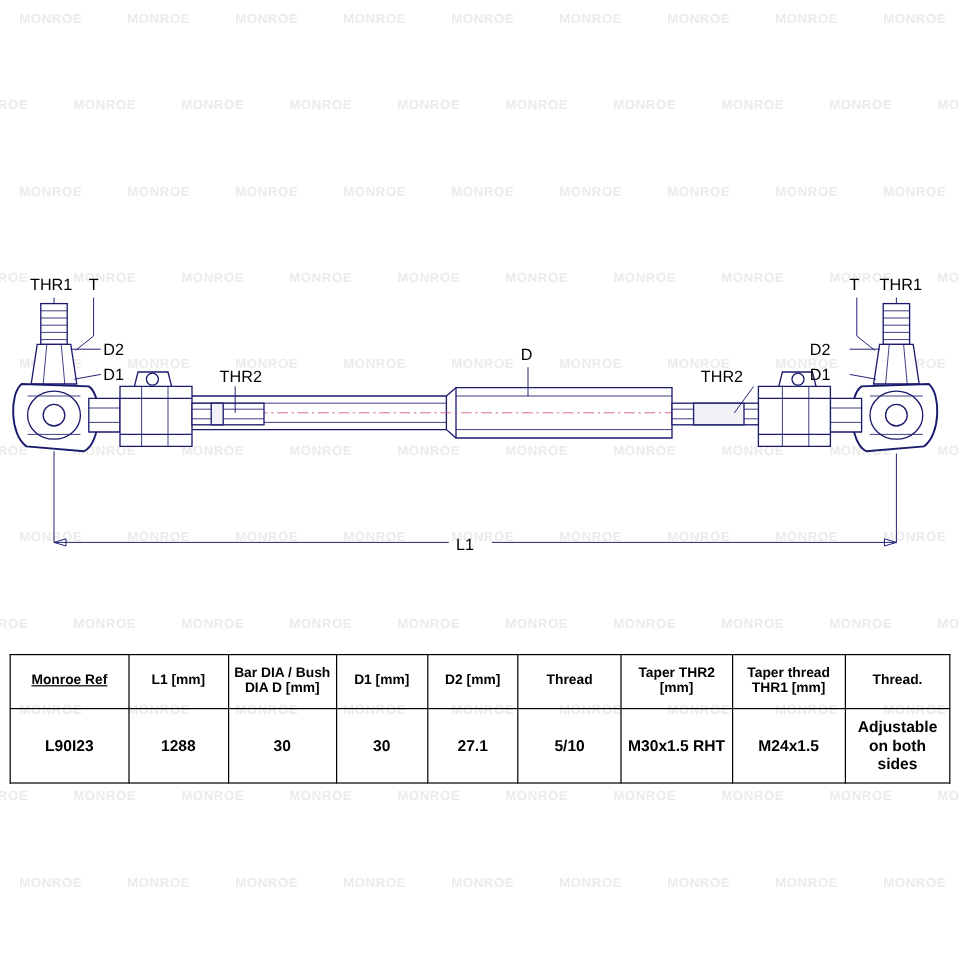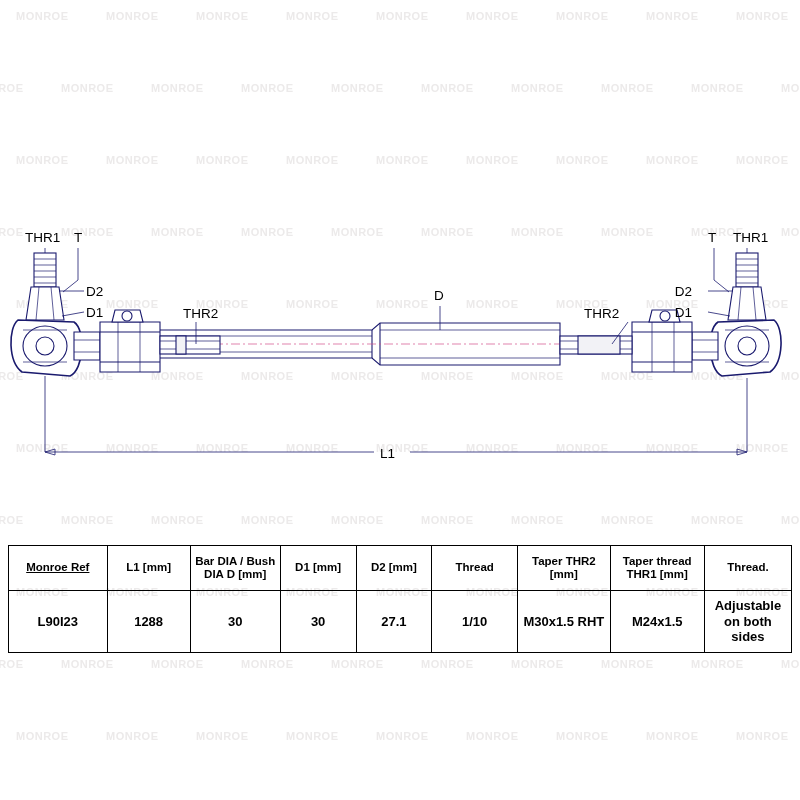--- a/index.html
+++ b/index.html
@@ -363,21 +363,21 @@
         <th class="col-adj">Thread.</th>
       </tr>
     </thead>
     <tbody>
       <tr>
         <td>L90I23</td>
         <td>1288</td>
         <td>30</td>
         <td>30</td>
         <td>27.1</td>
-        <td>1/10</td>
+        <td>5/10</td>
         <td class="cell-small">M30x1.5 RHT</td>
         <td class="cell-small">M24x1.5</td>
         <td class="cell-small">Adjustable on both sides</td>
       </tr>
     </tbody>
   </table>
 
 </div>
 
 </body></html>

